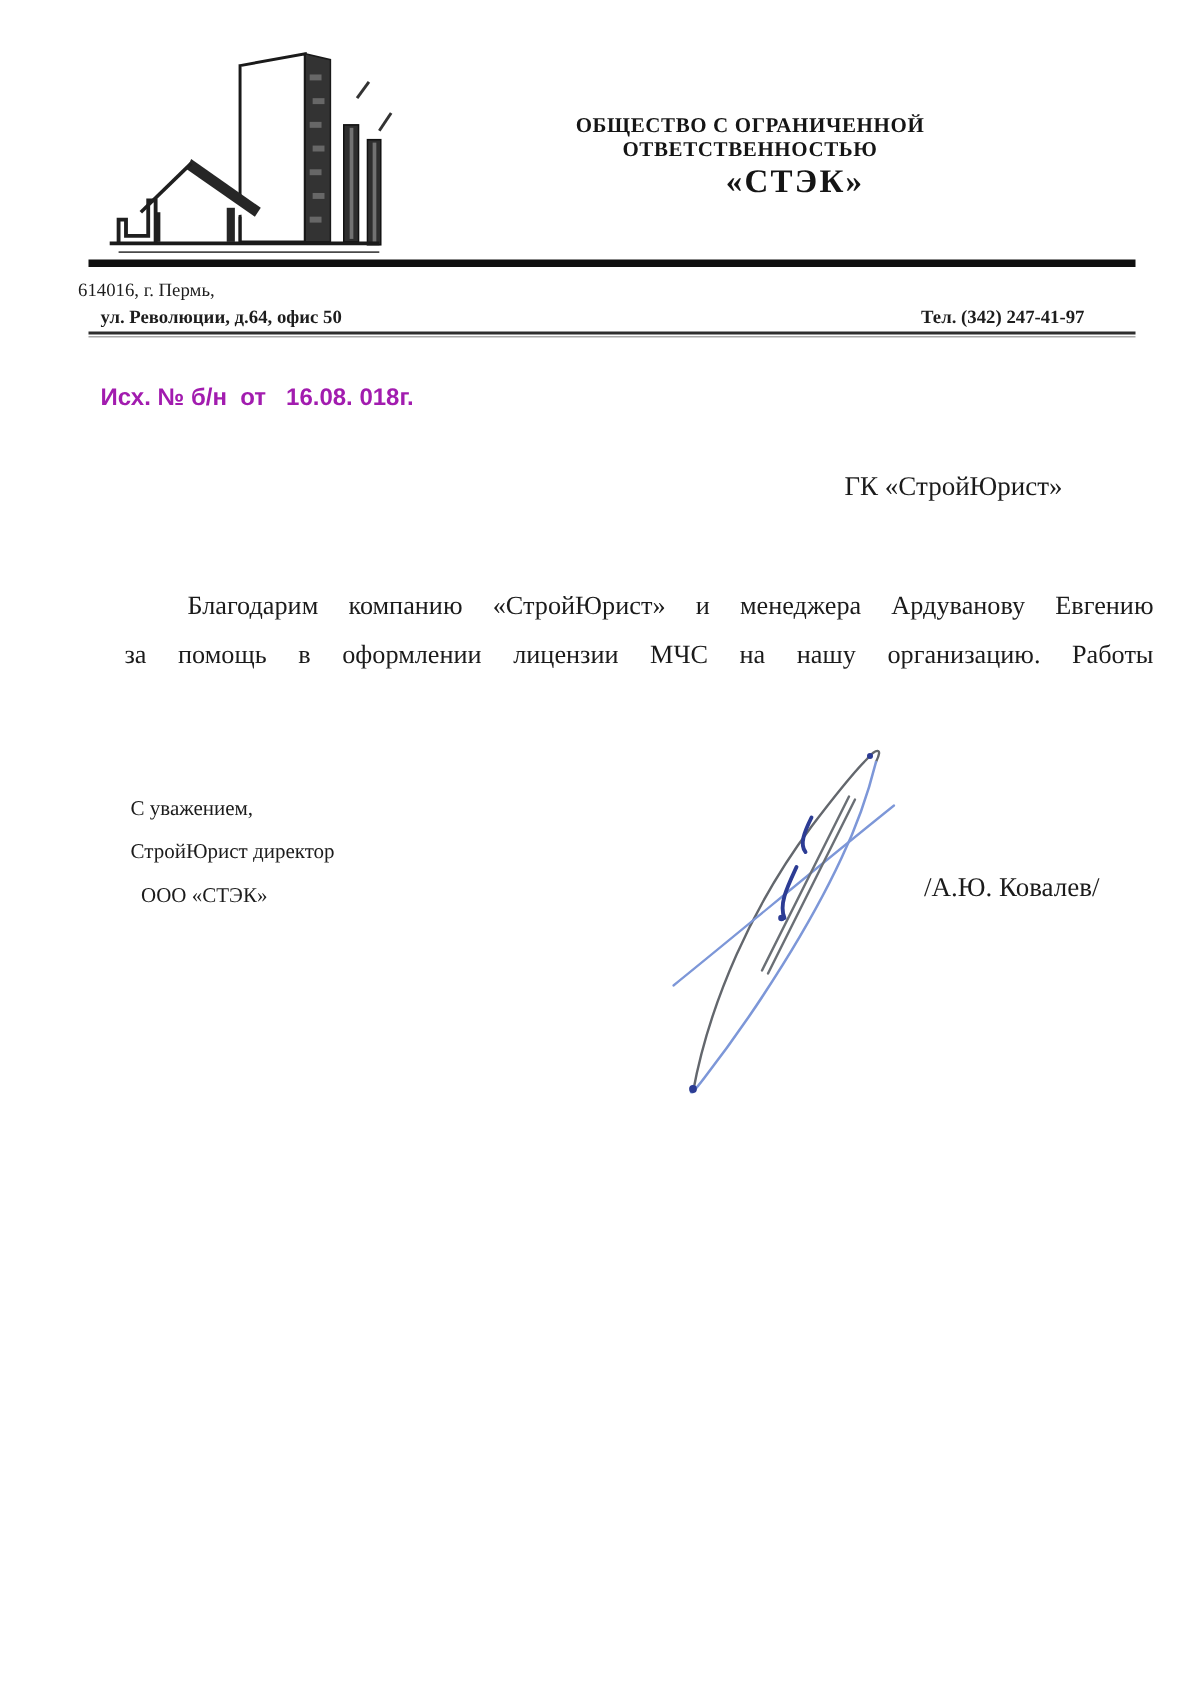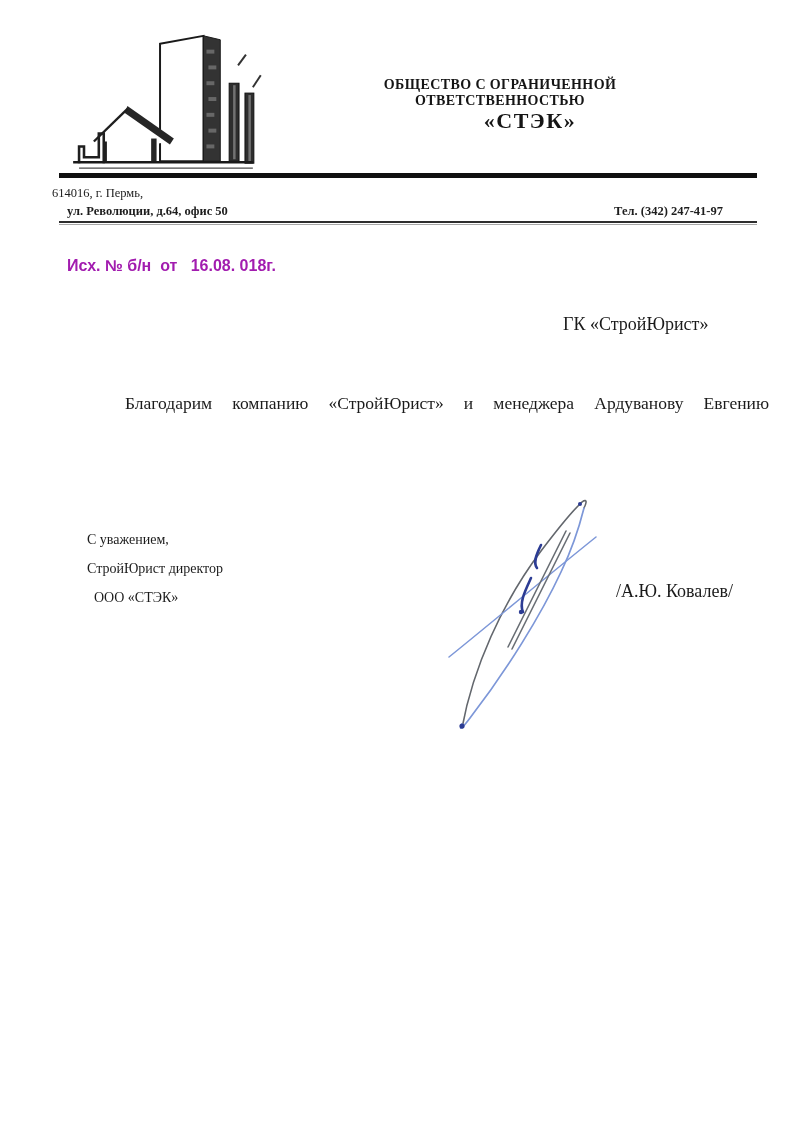--- a/index.html
+++ b/index.html
@@ -111,20 +111,21 @@
 
   <div class="abs rule-thin"></div>
   <div class="abs rule-thin-shadow"></div>
 
   <div class="abs outgoing">Исх. № б/н  от   16.08. 018г.</div>
 
   <div class="abs recipient">ГК «СтройЮрист»</div>
 
   <div class="abs body-par">
     <div class="body-line first">Благодарим компанию «СтройЮрист» и менеджера Ардуванову Евгению</div>
+    <div class="body-line">за помощь в оформлении лицензии МЧС на нашу организацию. Работы</div>
   </div>
 
   <div class="abs closing">
     <div class="l1">С уважением,</div>
     <div class="l2">СтройЮрист директор</div>
     <div class="l3">ООО «СТЭК»</div>
   </div>
 
   <div class="abs signed-name">/А.Ю. Ковалев/</div>
 

